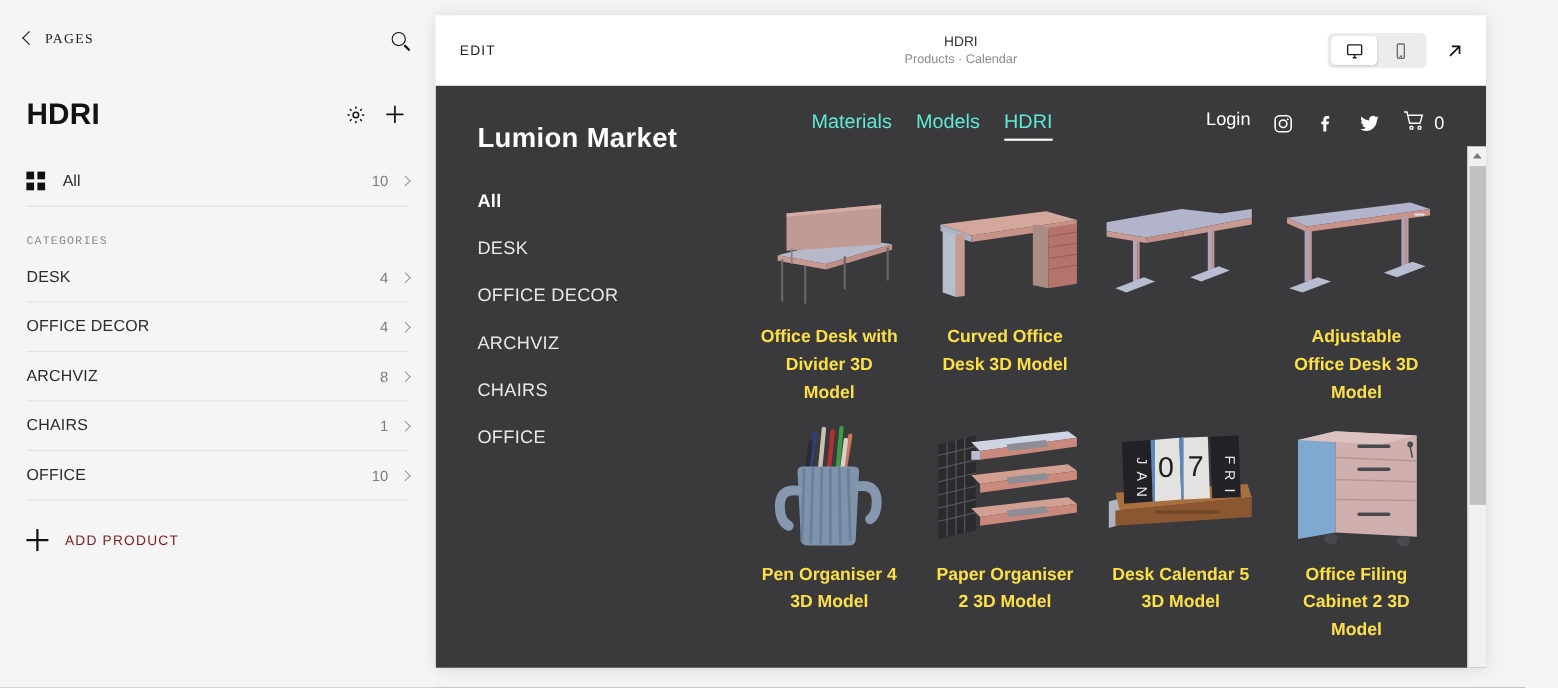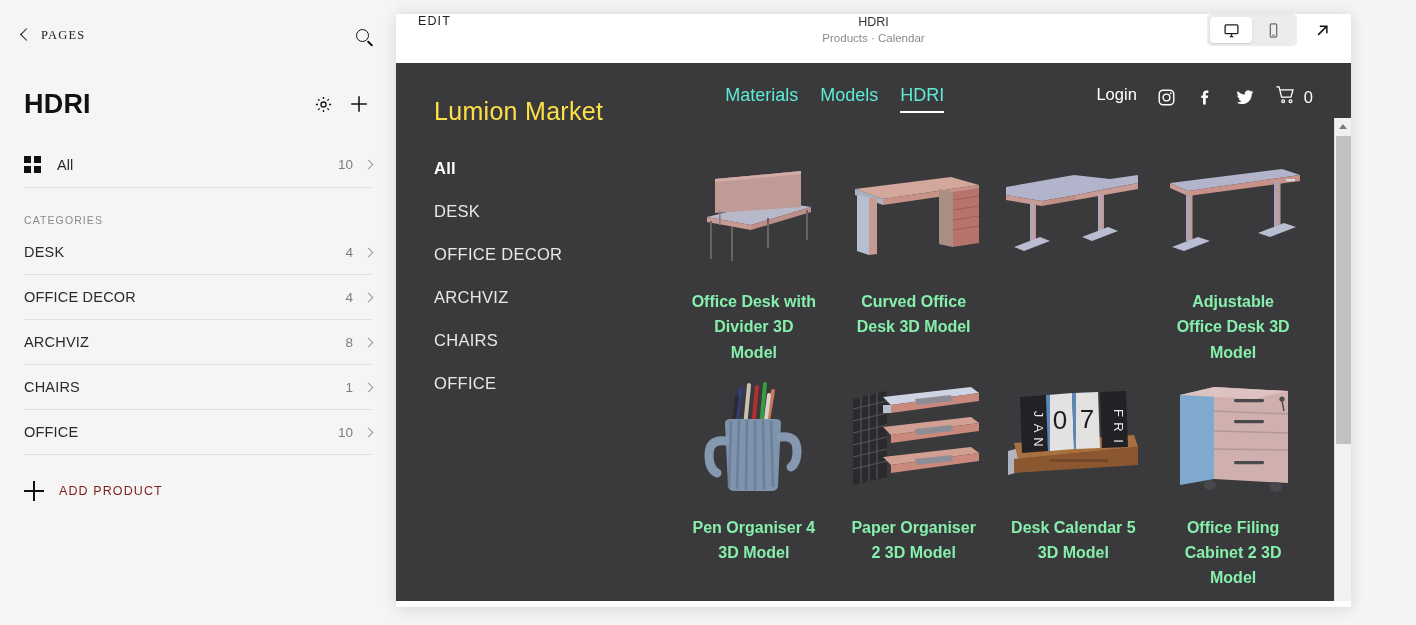--- a/index.html
+++ b/index.html
@@ -101,20 +101,21 @@
     width: 7px; height: 7px;
     border-top: 1.6px solid #9a9a9a;
     border-right: 1.6px solid #9a9a9a;
     transform: rotate(45deg);
   }
 
   .cat-head {
     font-size: 10.5px; letter-spacing: 1.1px;
     color: #8a8a8a;
     margin: 26px 24px 4px 24px;
+    font-family: Liberation Mono, monospace;
   }
   .cat-row {
     display: flex; align-items: center;
     height: 45px;
     margin: 0 24px;
     border-bottom: 1px solid #e2e2e2;
     cursor: pointer;
   }
   .cat-label { font-size: 14.5px; color: #2b2b2b; flex: 1; letter-spacing: 0.2px; }
   .cat-count { font-size: 13.5px; color: #7d7d7d; margin-right: 12px; }
@@ -137,23 +138,23 @@
   
   .panel {
     position: absolute;
     left: 396px; top: 14px;
     width: 955px; height: 593px;
     background: #fff;
     box-shadow: 0 1px 14px rgba(0,0,0,0.13);
     overflow: hidden;
   }
   .panel-bar {
-    height: 49px; width: 100%;
+    height: 64px; width: 100%;
     background: #fff;
-    display: flex; align-items: flex-start;
+    display: flex; align-items: center;
     position: relative;
   }
   .edit-btn {
     position: absolute; left: 22px;
     font-size: 12.5px; letter-spacing: 1.1px;
     color: #222; cursor: pointer;
   }
   .panel-center {
     margin: 0 auto; text-align: center; line-height: 1.35;
   }
@@ -180,22 +181,22 @@
     width: 955px; height: 538px;
     background: #3a3a3c;
     overflow: hidden;
   }
   .site-header {
     display: flex; align-items: center;
     height: 68px;
     padding: 0 38px 0 38px;
   }
   .brand {
-    font-size: 25px; color: #fde047;
-    font-weight: 400; letter-spacing: 0.3px;
+    font-size: 25px; color: #ffffff;
+    font-weight: 700; letter-spacing: 0.3px;
     white-space: nowrap;
     margin-top: 28px;
   }
   .site-nav {
     display: flex; align-items: center; gap: 22px;
     margin-left: 122px;
   }
   .nav-item {
     font-size: 18px; color: #5eead4; cursor: pointer;
     padding-bottom: 4px; position: relative;
@@ -231,22 +232,22 @@
     row-gap: 14px;
   }
   .card { cursor: pointer; text-align: center; }
   .thumb {
     width: 100%; height: 116px;
     display: flex; align-items: center; justify-content: center;
     overflow: hidden;
   }
   .thumb svg { display: block; }
   .card-title {
-    font-size: 16px; color: #86efac; font-weight: bold;
-    line-height: 1.58; margin-top: 20px;
+    font-size: 16px; color: #fde047; font-weight: bold;
+    line-height: 1.58; margin-top: 10px;
     padding: 0 16px;
   }
 
   
   .vscroll {
     position: absolute; right: 0; top: 55px;
     width: 17px; height: 538px;
     background: #f1f1f1;
     border-left: 1px solid #e4e4e4;
   }

